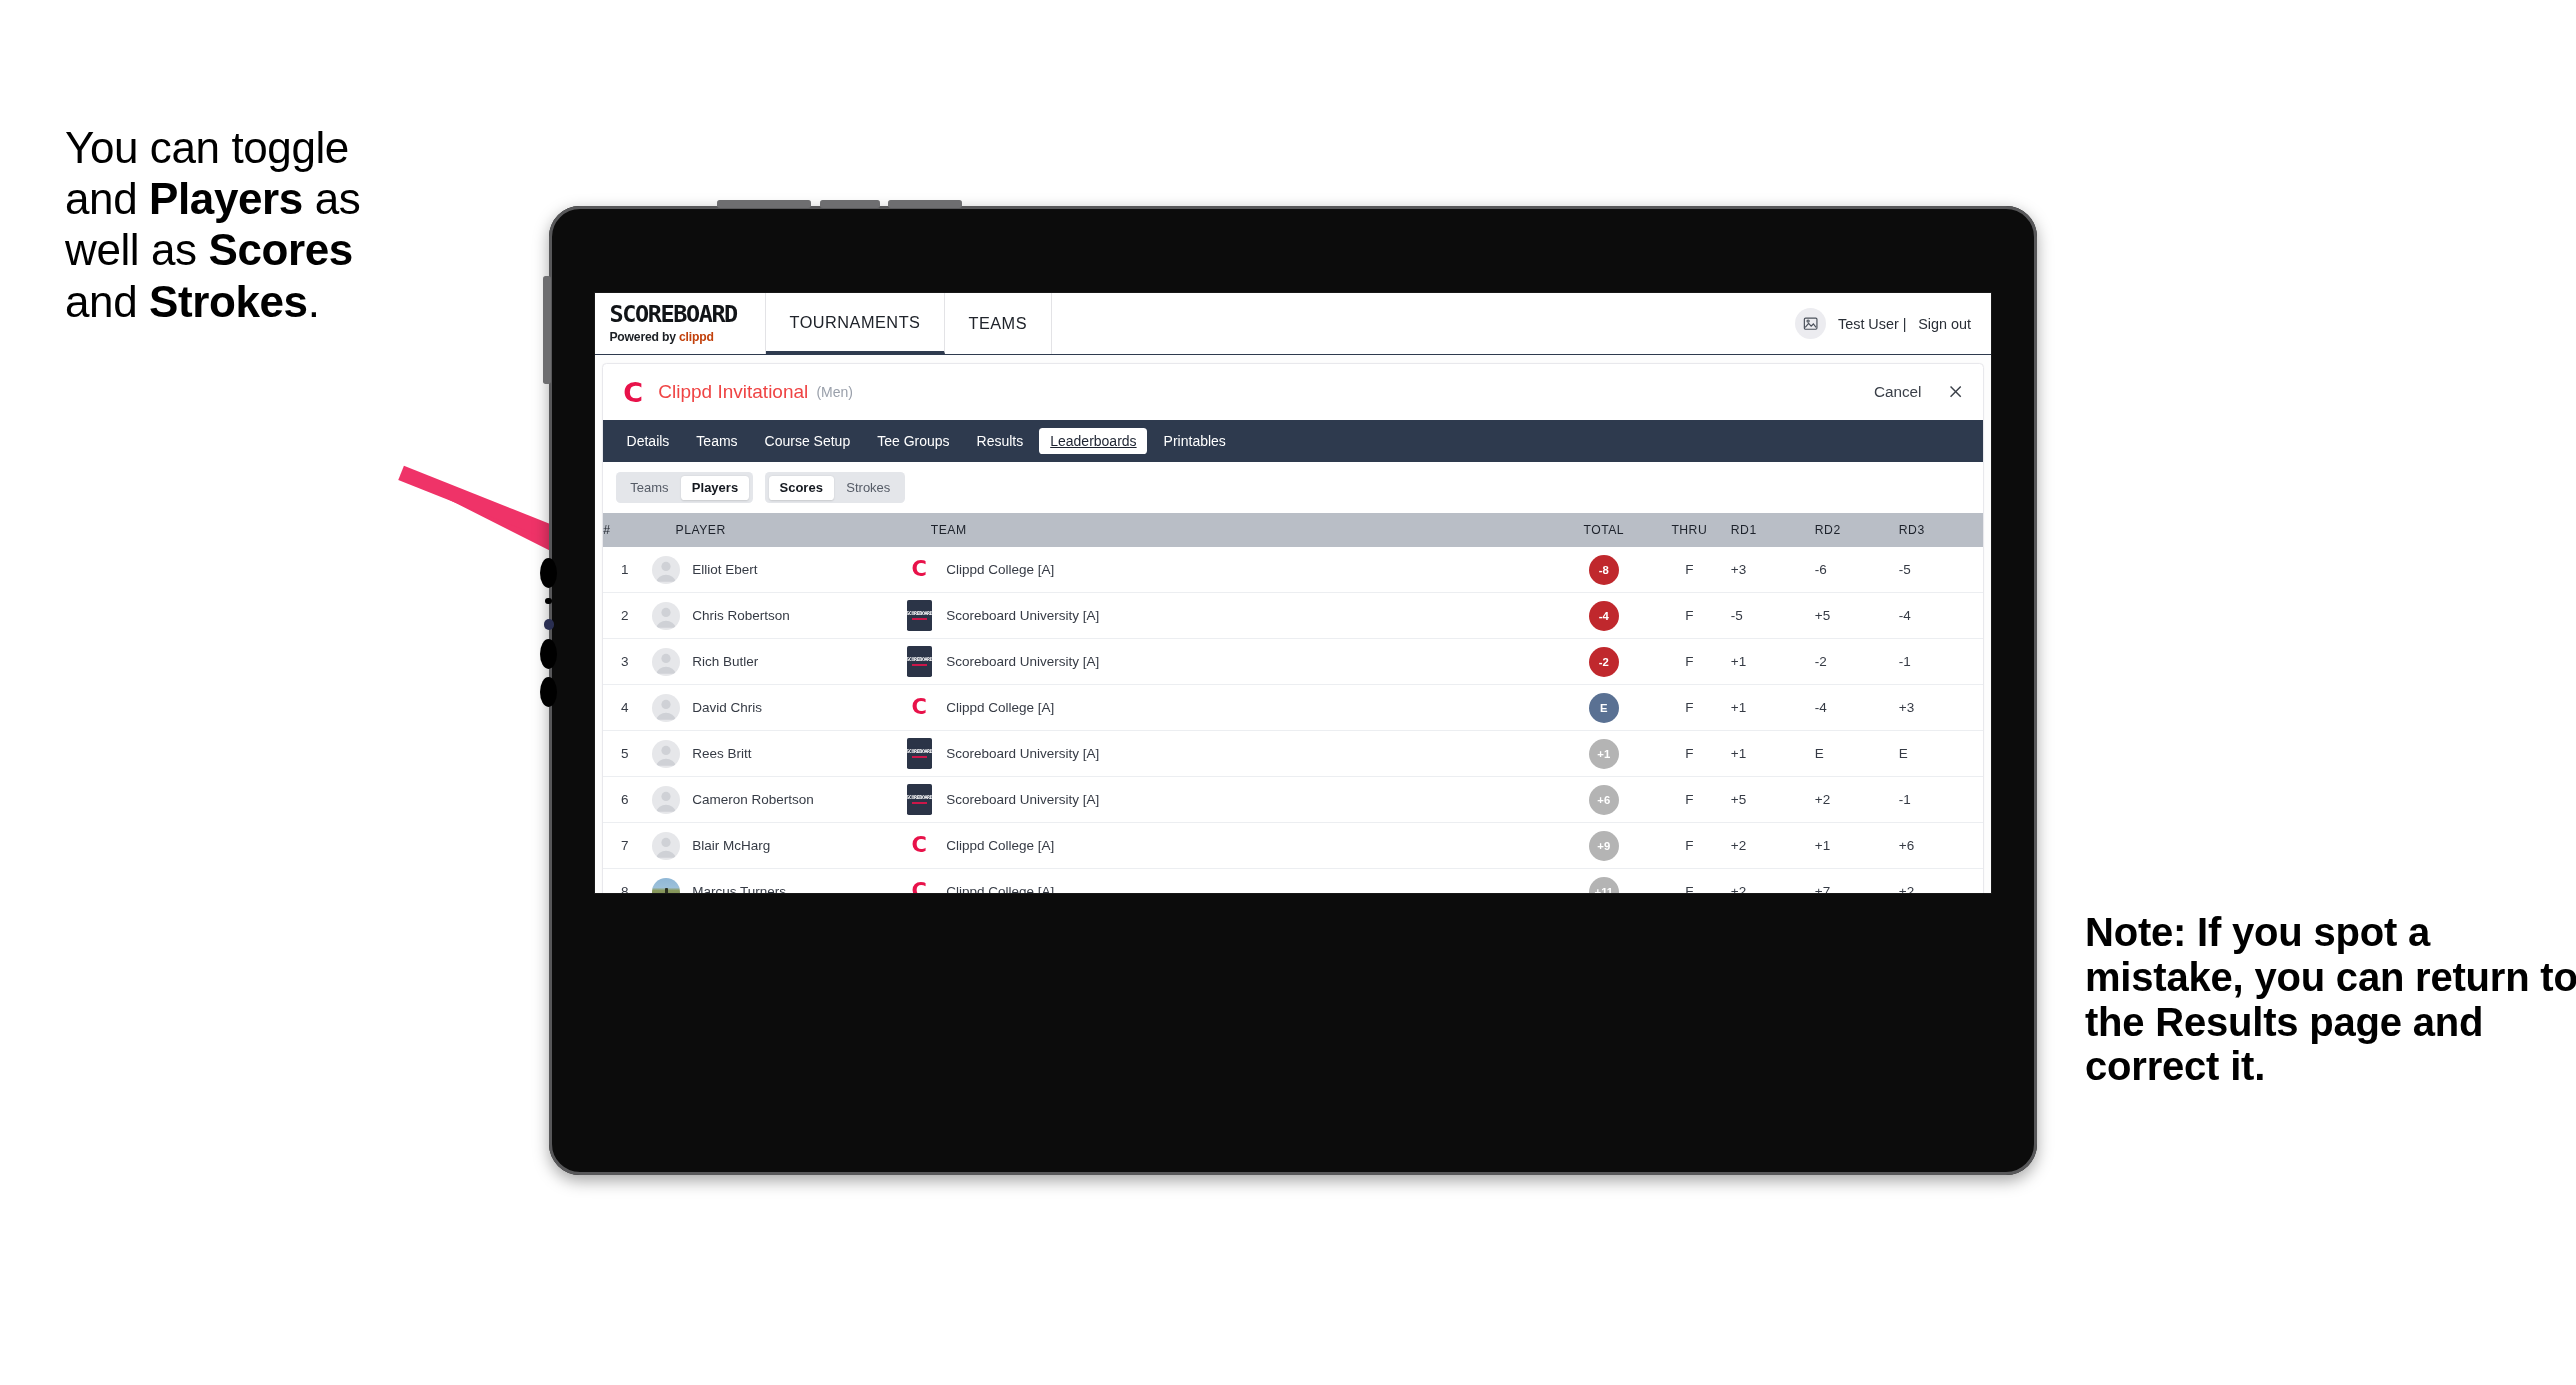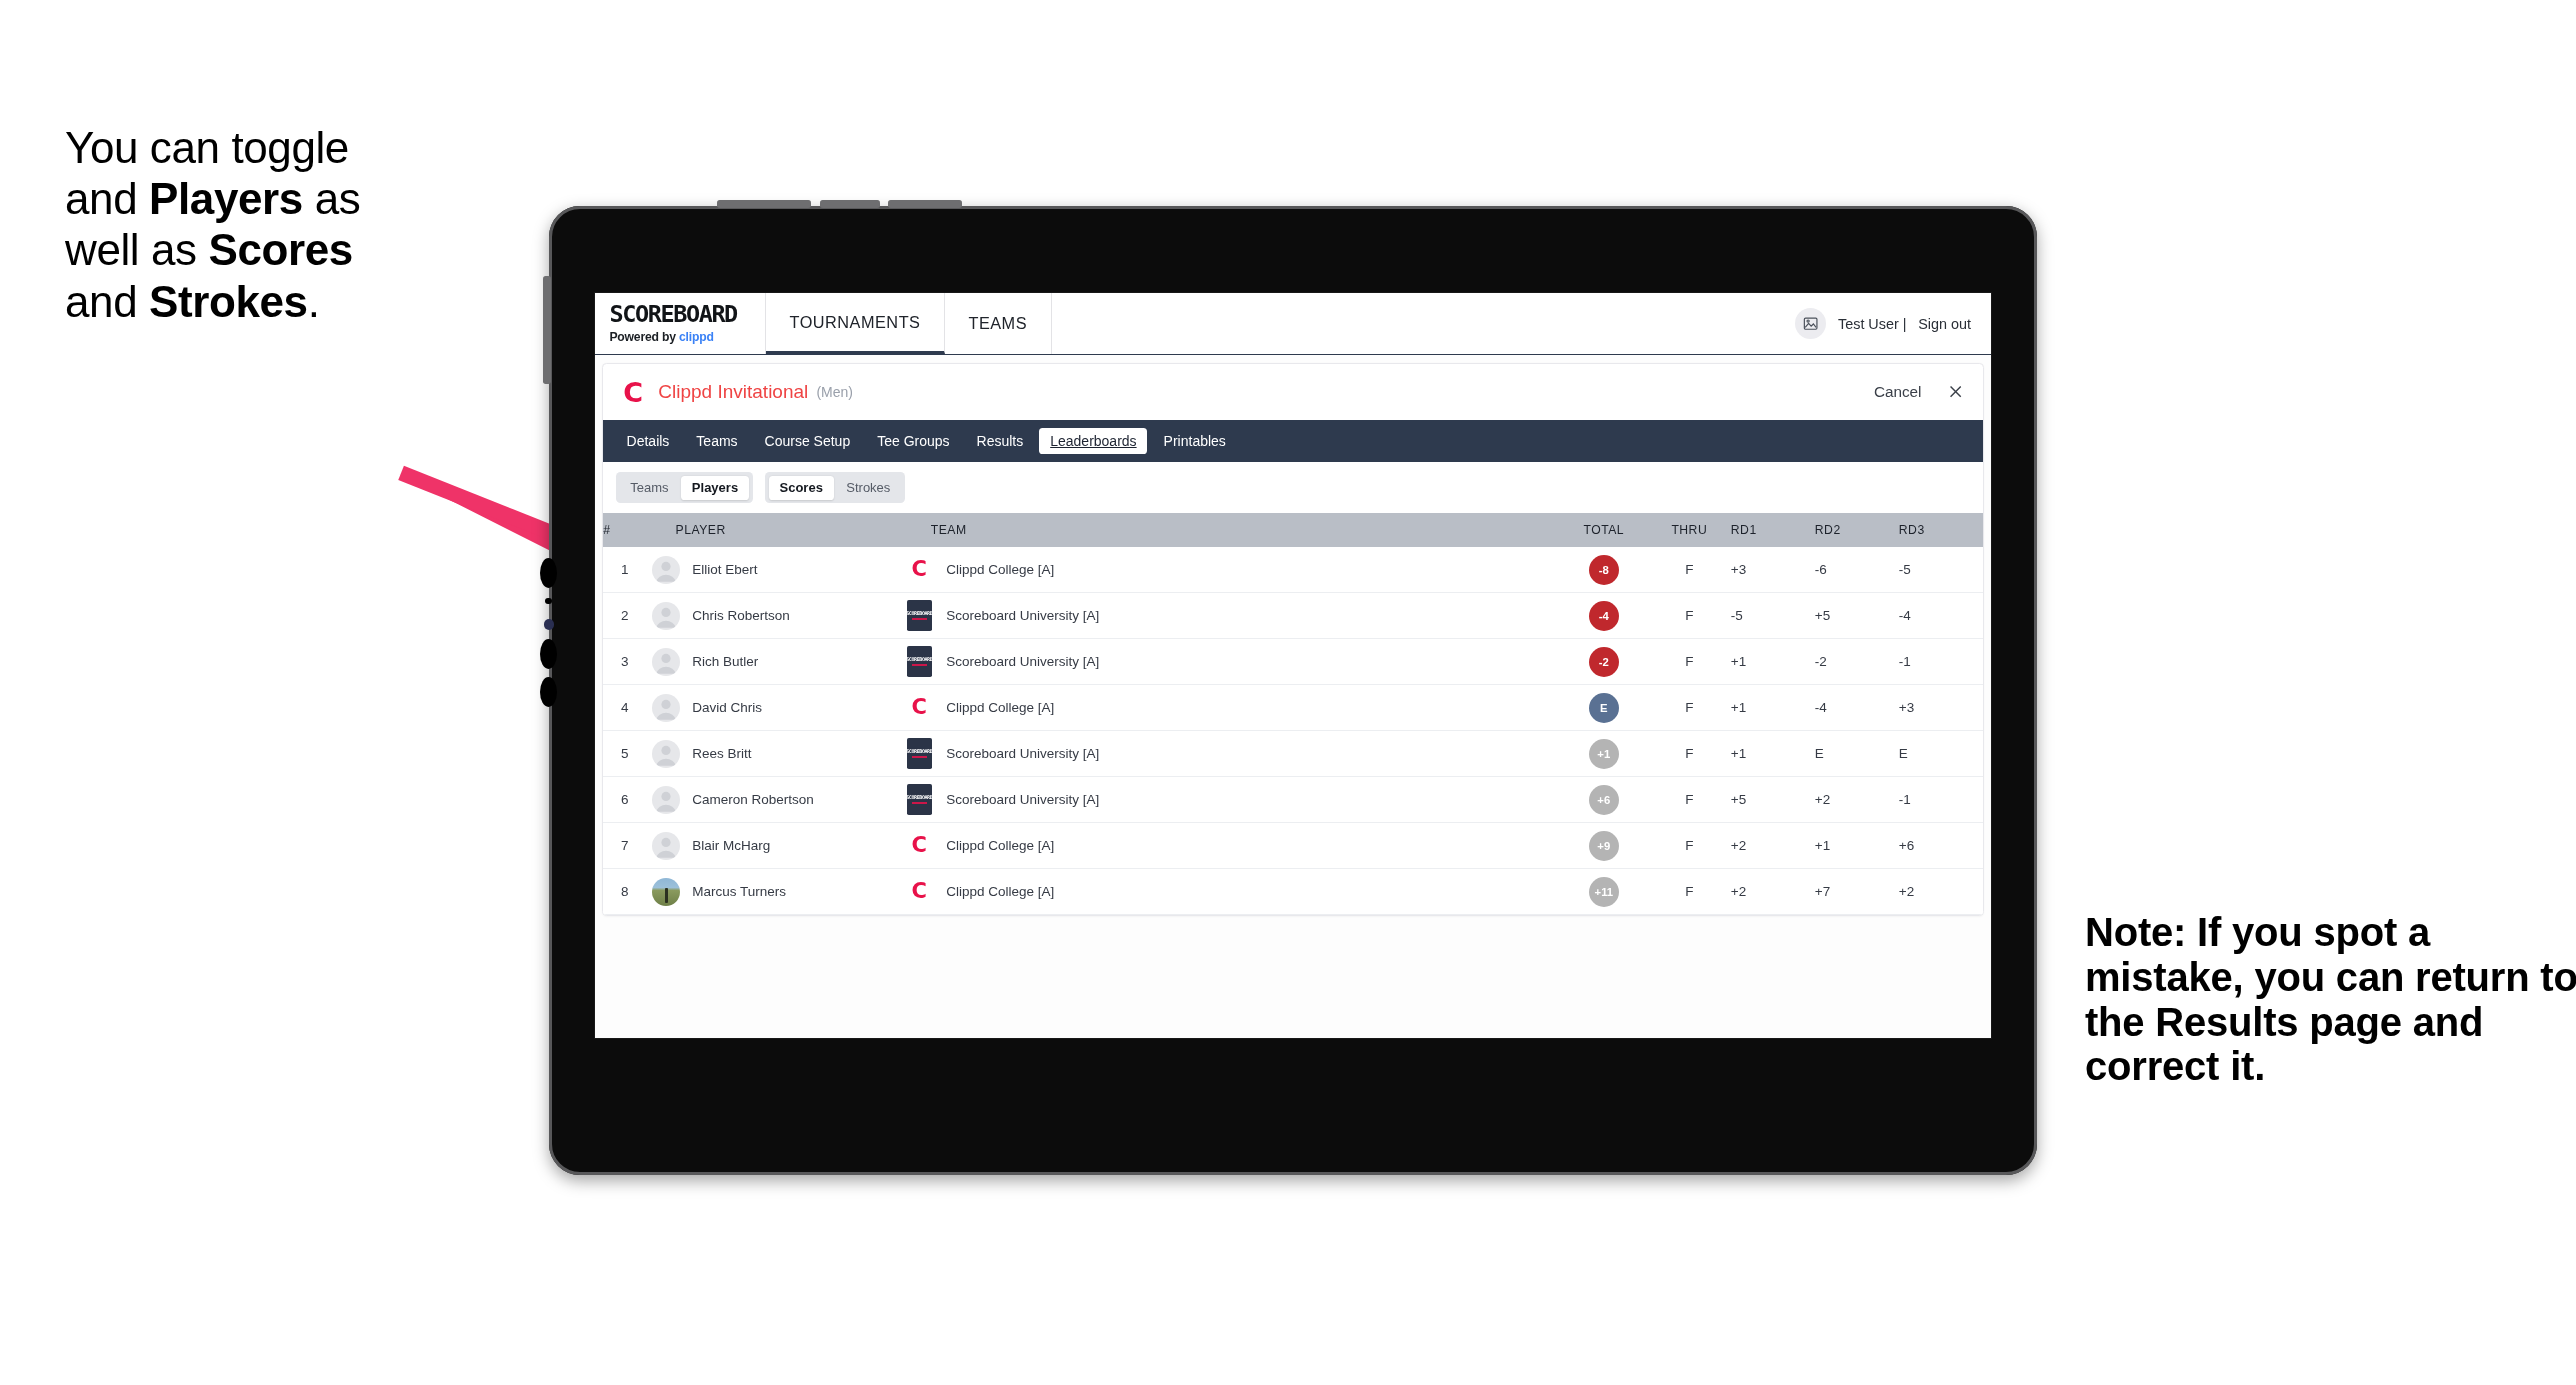--- a/index.html
+++ b/index.html
@@ -53,21 +53,21 @@
   .tablet-dot{position:absolute;background:#000;border-radius:50%;}
   #dot-a{left:-9px;top:352px;width:17px;height:30px;}
   #dot-b{left:-3.6px;top:392px;width:6.3px;height:6.3px;}
   #dot-c{left:-5.4px;top:413px;width:10.8px;height:10.8px;background:#2a2f52;}
   #dot-d{left:-9px;top:433px;width:17px;height:30px;}
   #dot-e{left:-9px;top:471px;width:17px;height:30px;}
 
   
   #screen{
     position:absolute;left:46px;top:87px;
-    width:1396px;height:745px;
+    width:1396px;height:600px;
     background:#fdfdfd;
     box-shadow:0 0 0 0.9px rgba(255,255,255,.06);
     overflow:hidden;
   }
 
   
   #topbar{
     height:61px;background:#ffffff;
     display:flex;align-items:stretch;
     border-bottom:1.8px solid #2e3a4e;
@@ -77,21 +77,21 @@
     width:171px;display:flex;flex-direction:column;justify-content:center;
     padding-left:14.4px;box-sizing:border-box;
     border-right:0.9px solid #e3e3e6;
   }
   #brand-title{
     font-family:"DejaVu Sans Mono", monospace;
     font-weight:bold;font-size:23.5px;letter-spacing:-1.4px;
     color:#111417;line-height:1;
   }
   #brand-sub{font-size:12.2px;color:#1b1f24;margin-top:2.7px;font-weight:bold;letter-spacing:-0.2px;}
-  #brand-sub .c{color:#3b82f6;}
+  #brand-sub .c{color:#c2410c;}
   .topnav-item{
     display:flex;align-items:center;padding:0 23.5px;
     font-size:16.3px;color:#20242b;letter-spacing:0.5px;
     border-right:0.9px solid #e3e3e6;cursor:pointer;
     box-sizing:border-box;
   }
   .topnav-item.active{border-bottom:3.6px solid #2e3a4e;}
   #topbar-spacer{flex:1;}
   #topbar-right{display:flex;align-items:center;padding-right:20px;gap:11.7px;}
   #avatar-chip{

